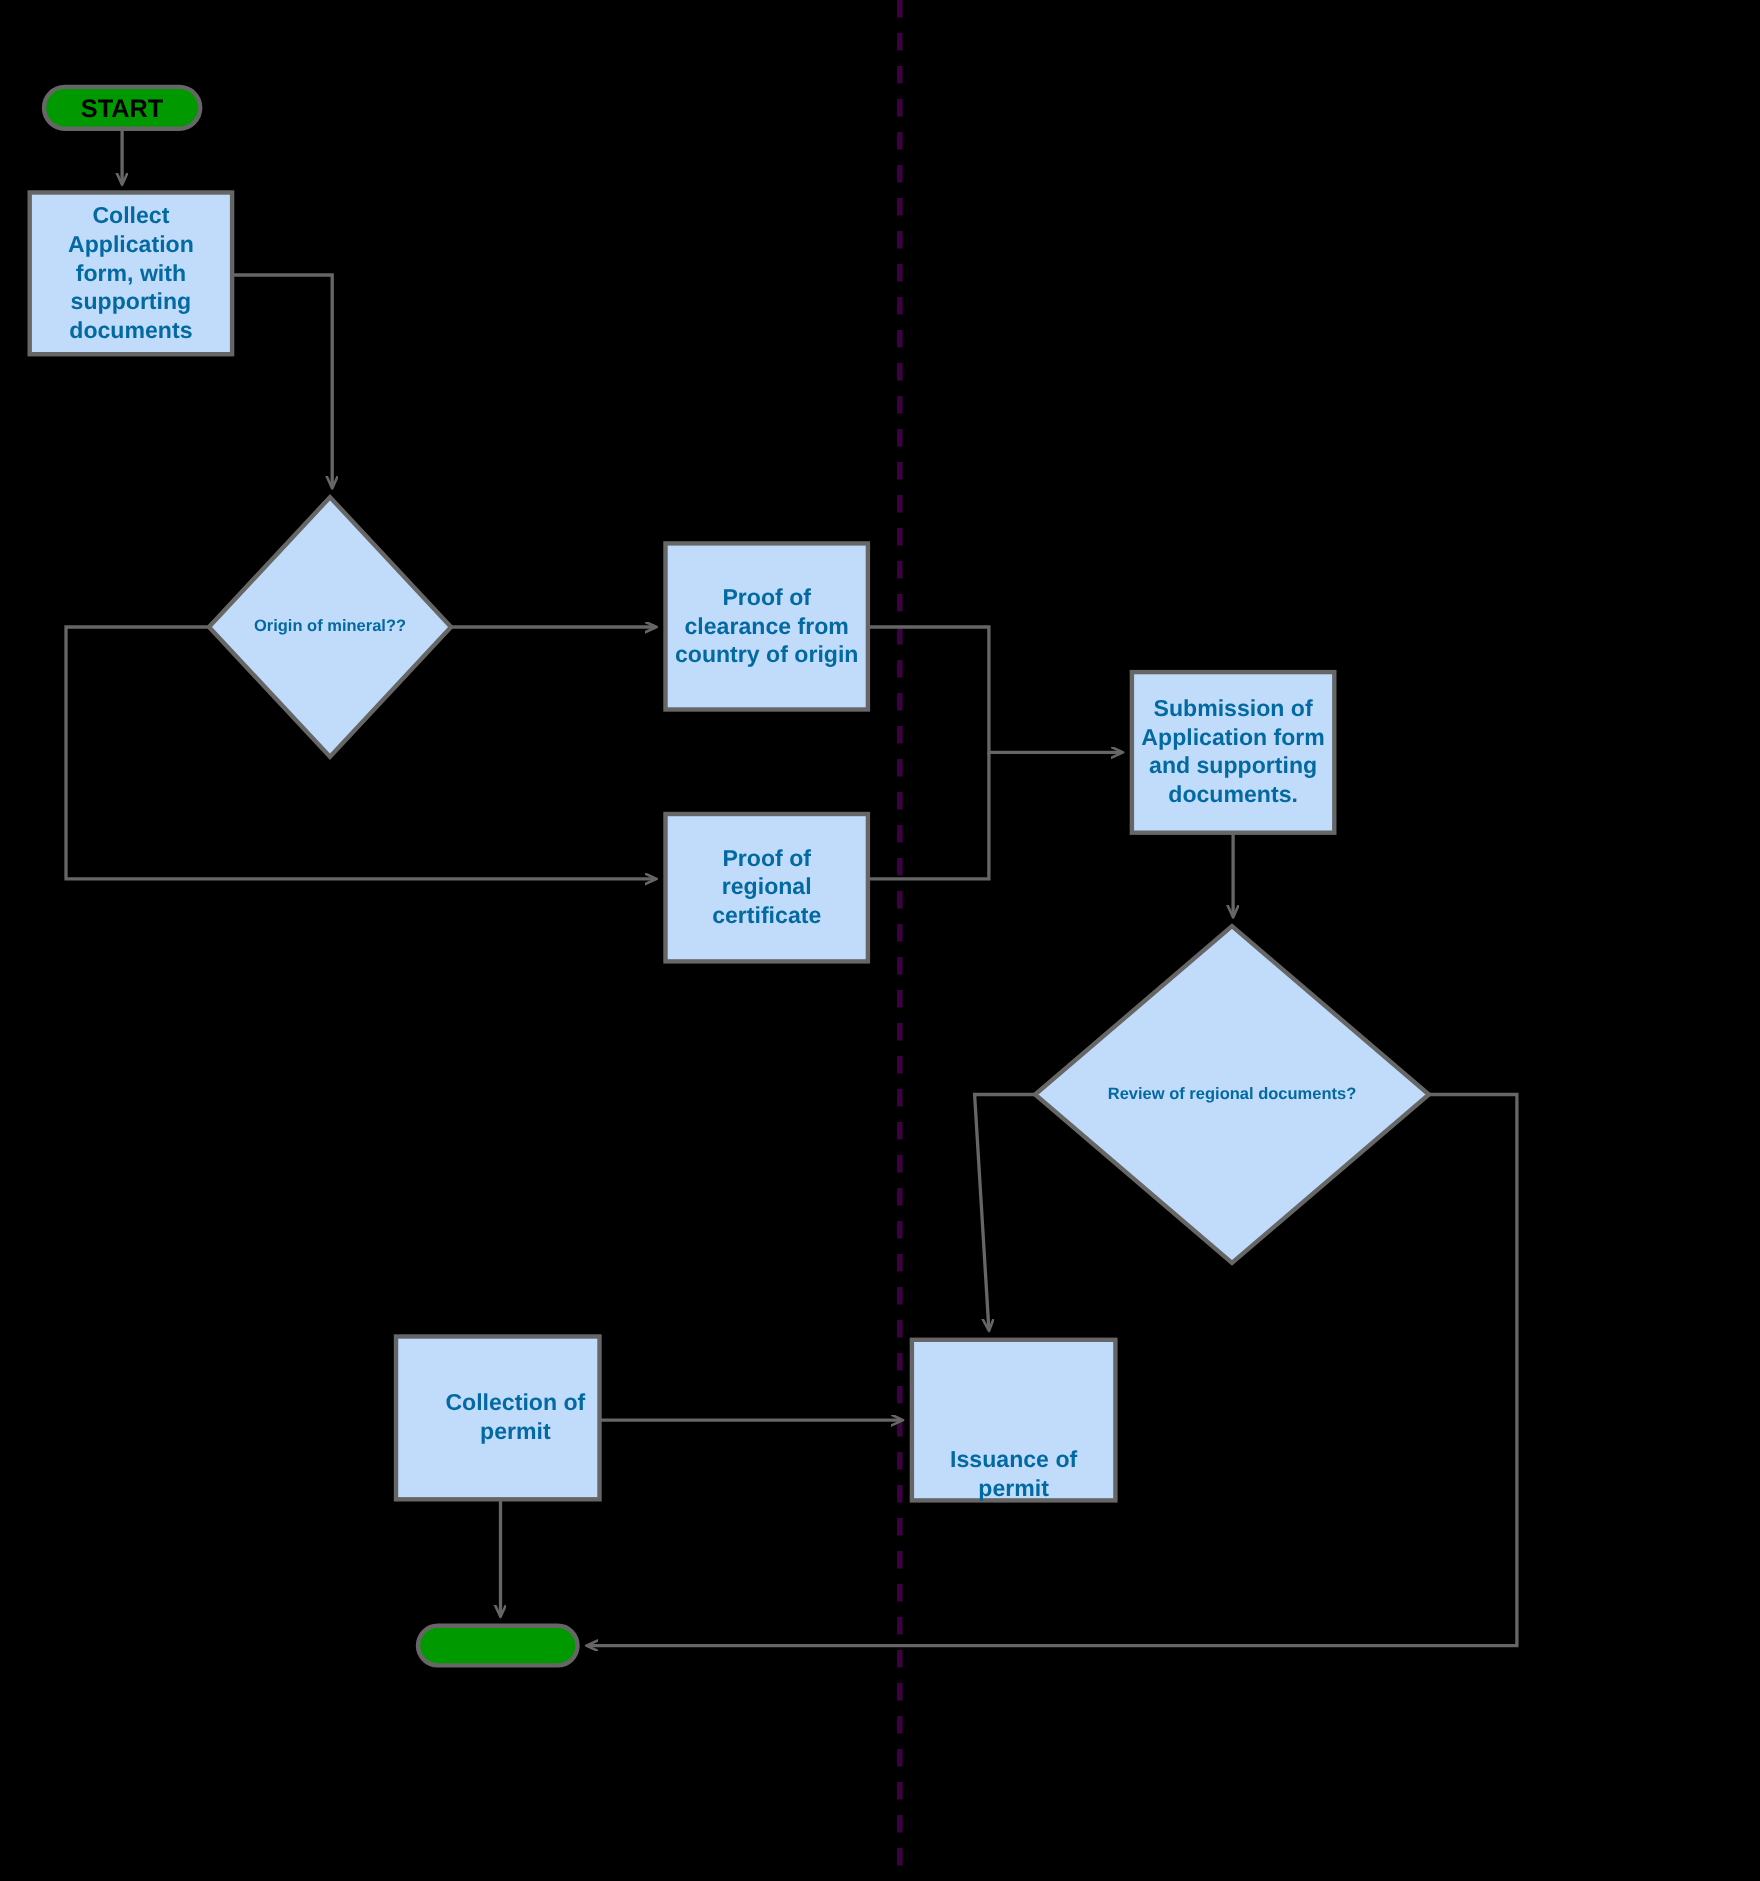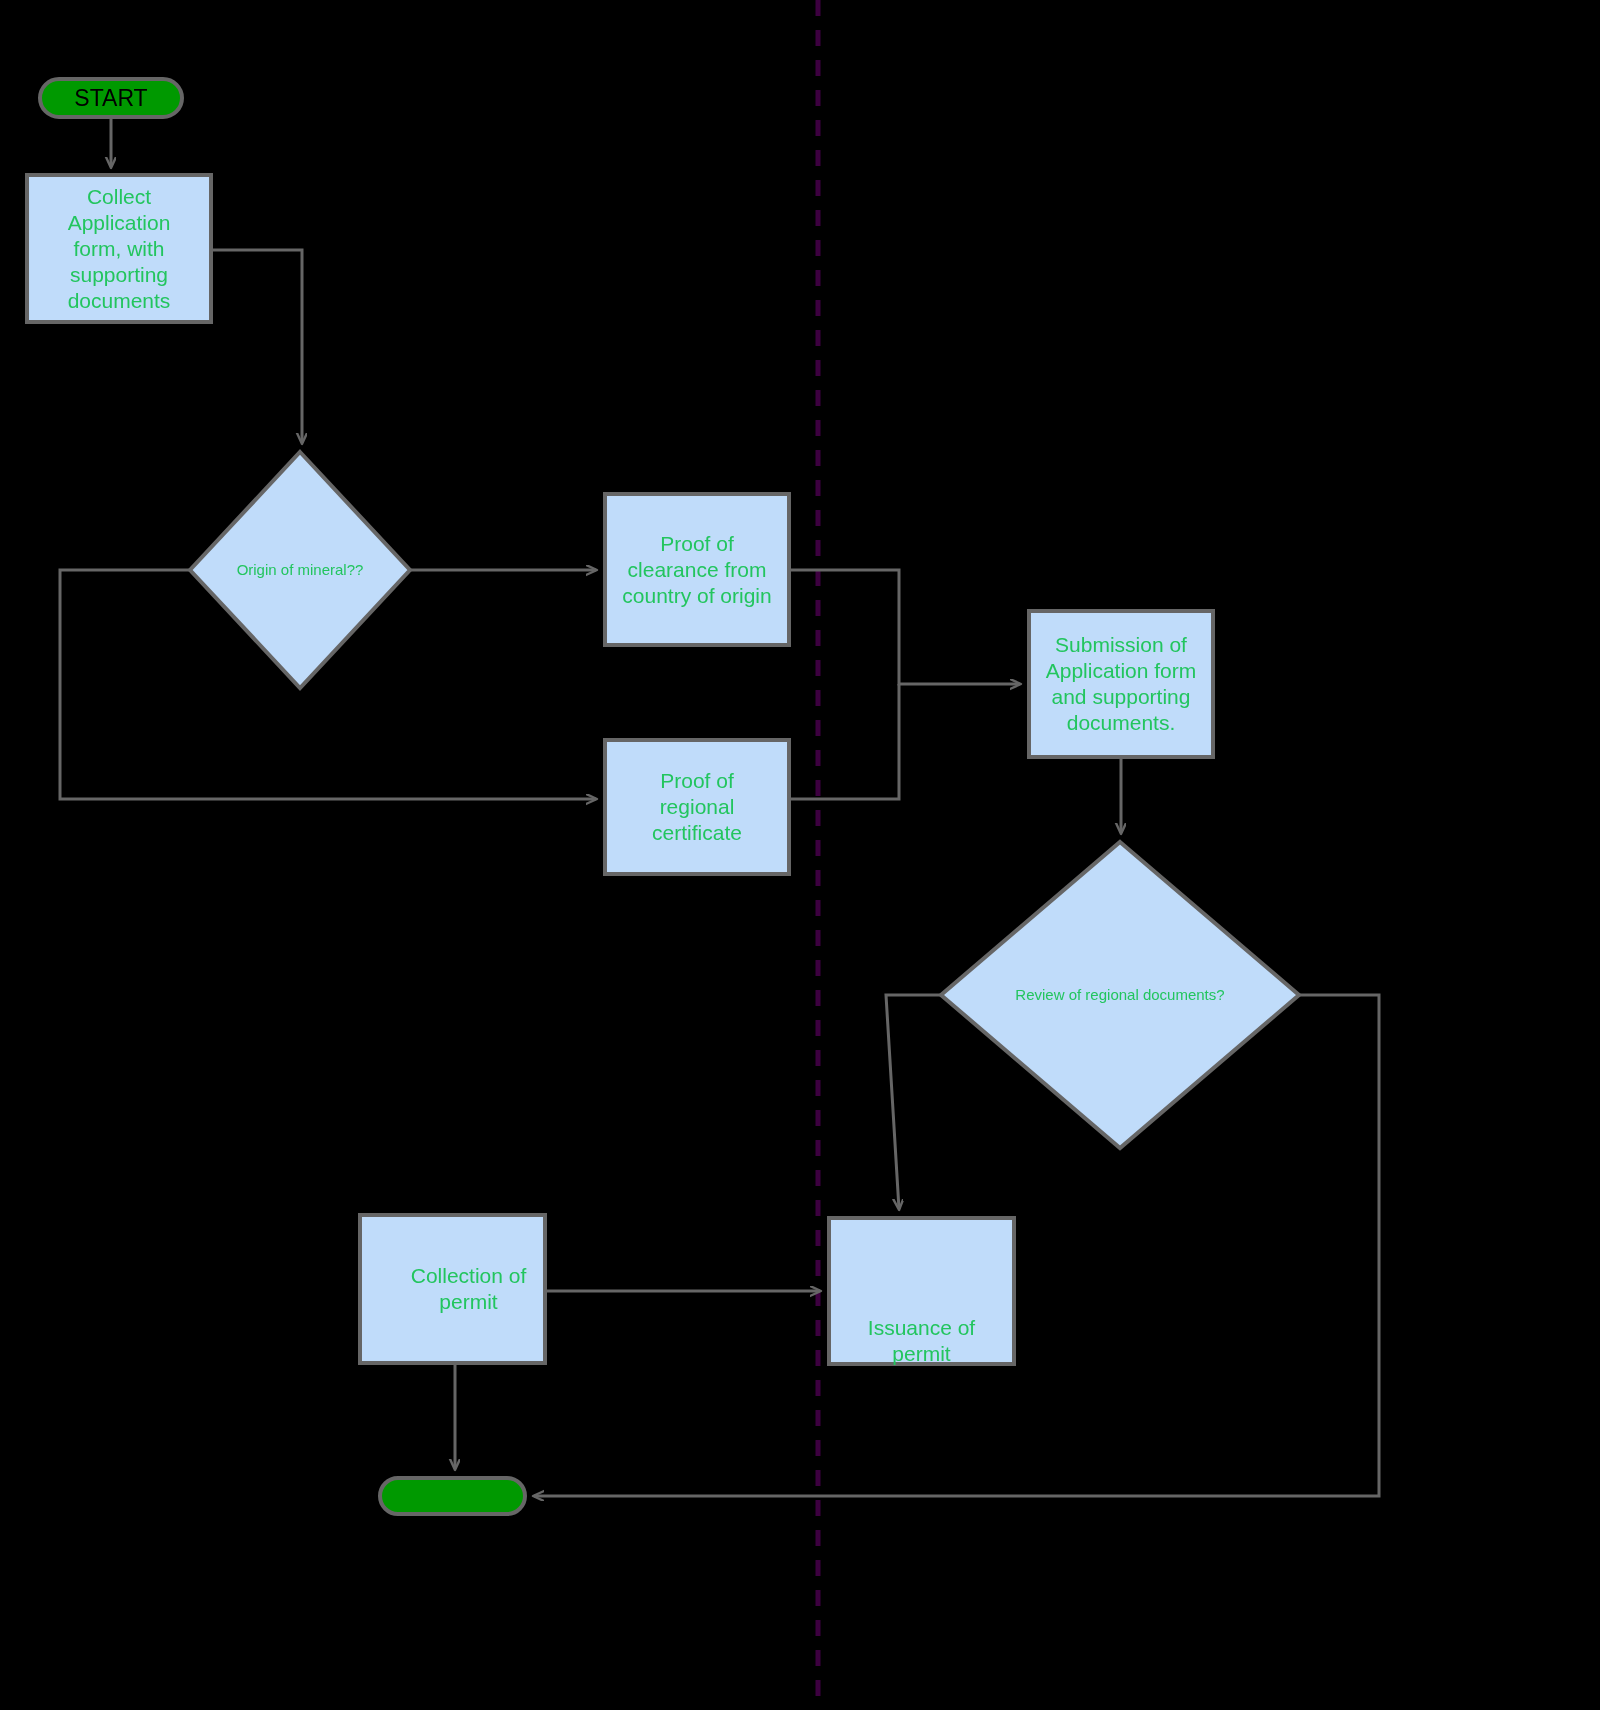--- a/index.html
+++ b/index.html
@@ -10,35 +10,36 @@
   }
   body {
     font-family: "Liberation Sans", sans-serif;
   }
   #canvas {
     position: relative;
     width: 1600px;
     height: 1710px;
     background: #000000;
     overflow: hidden;
+    font-weight: bold;
   }
   #flow-svg {
     position: absolute;
     left: 0;
     top: 0;
     width: 1600px;
     height: 1710px;
   }
   .node-label {
     position: absolute;
     display: flex;
     align-items: center;
     justify-content: center;
     text-align: center;
-    color: #22c55e;
+    color: #0369a1;
     font-family: "Liberation Sans", sans-serif;
     font-size: 21px;
     line-height: 26px;
     pointer-events: none;
     white-space: pre-line;
   }
   .terminator-label {
     font-size: 23px;
     line-height: 26px;
     color: #000000;

